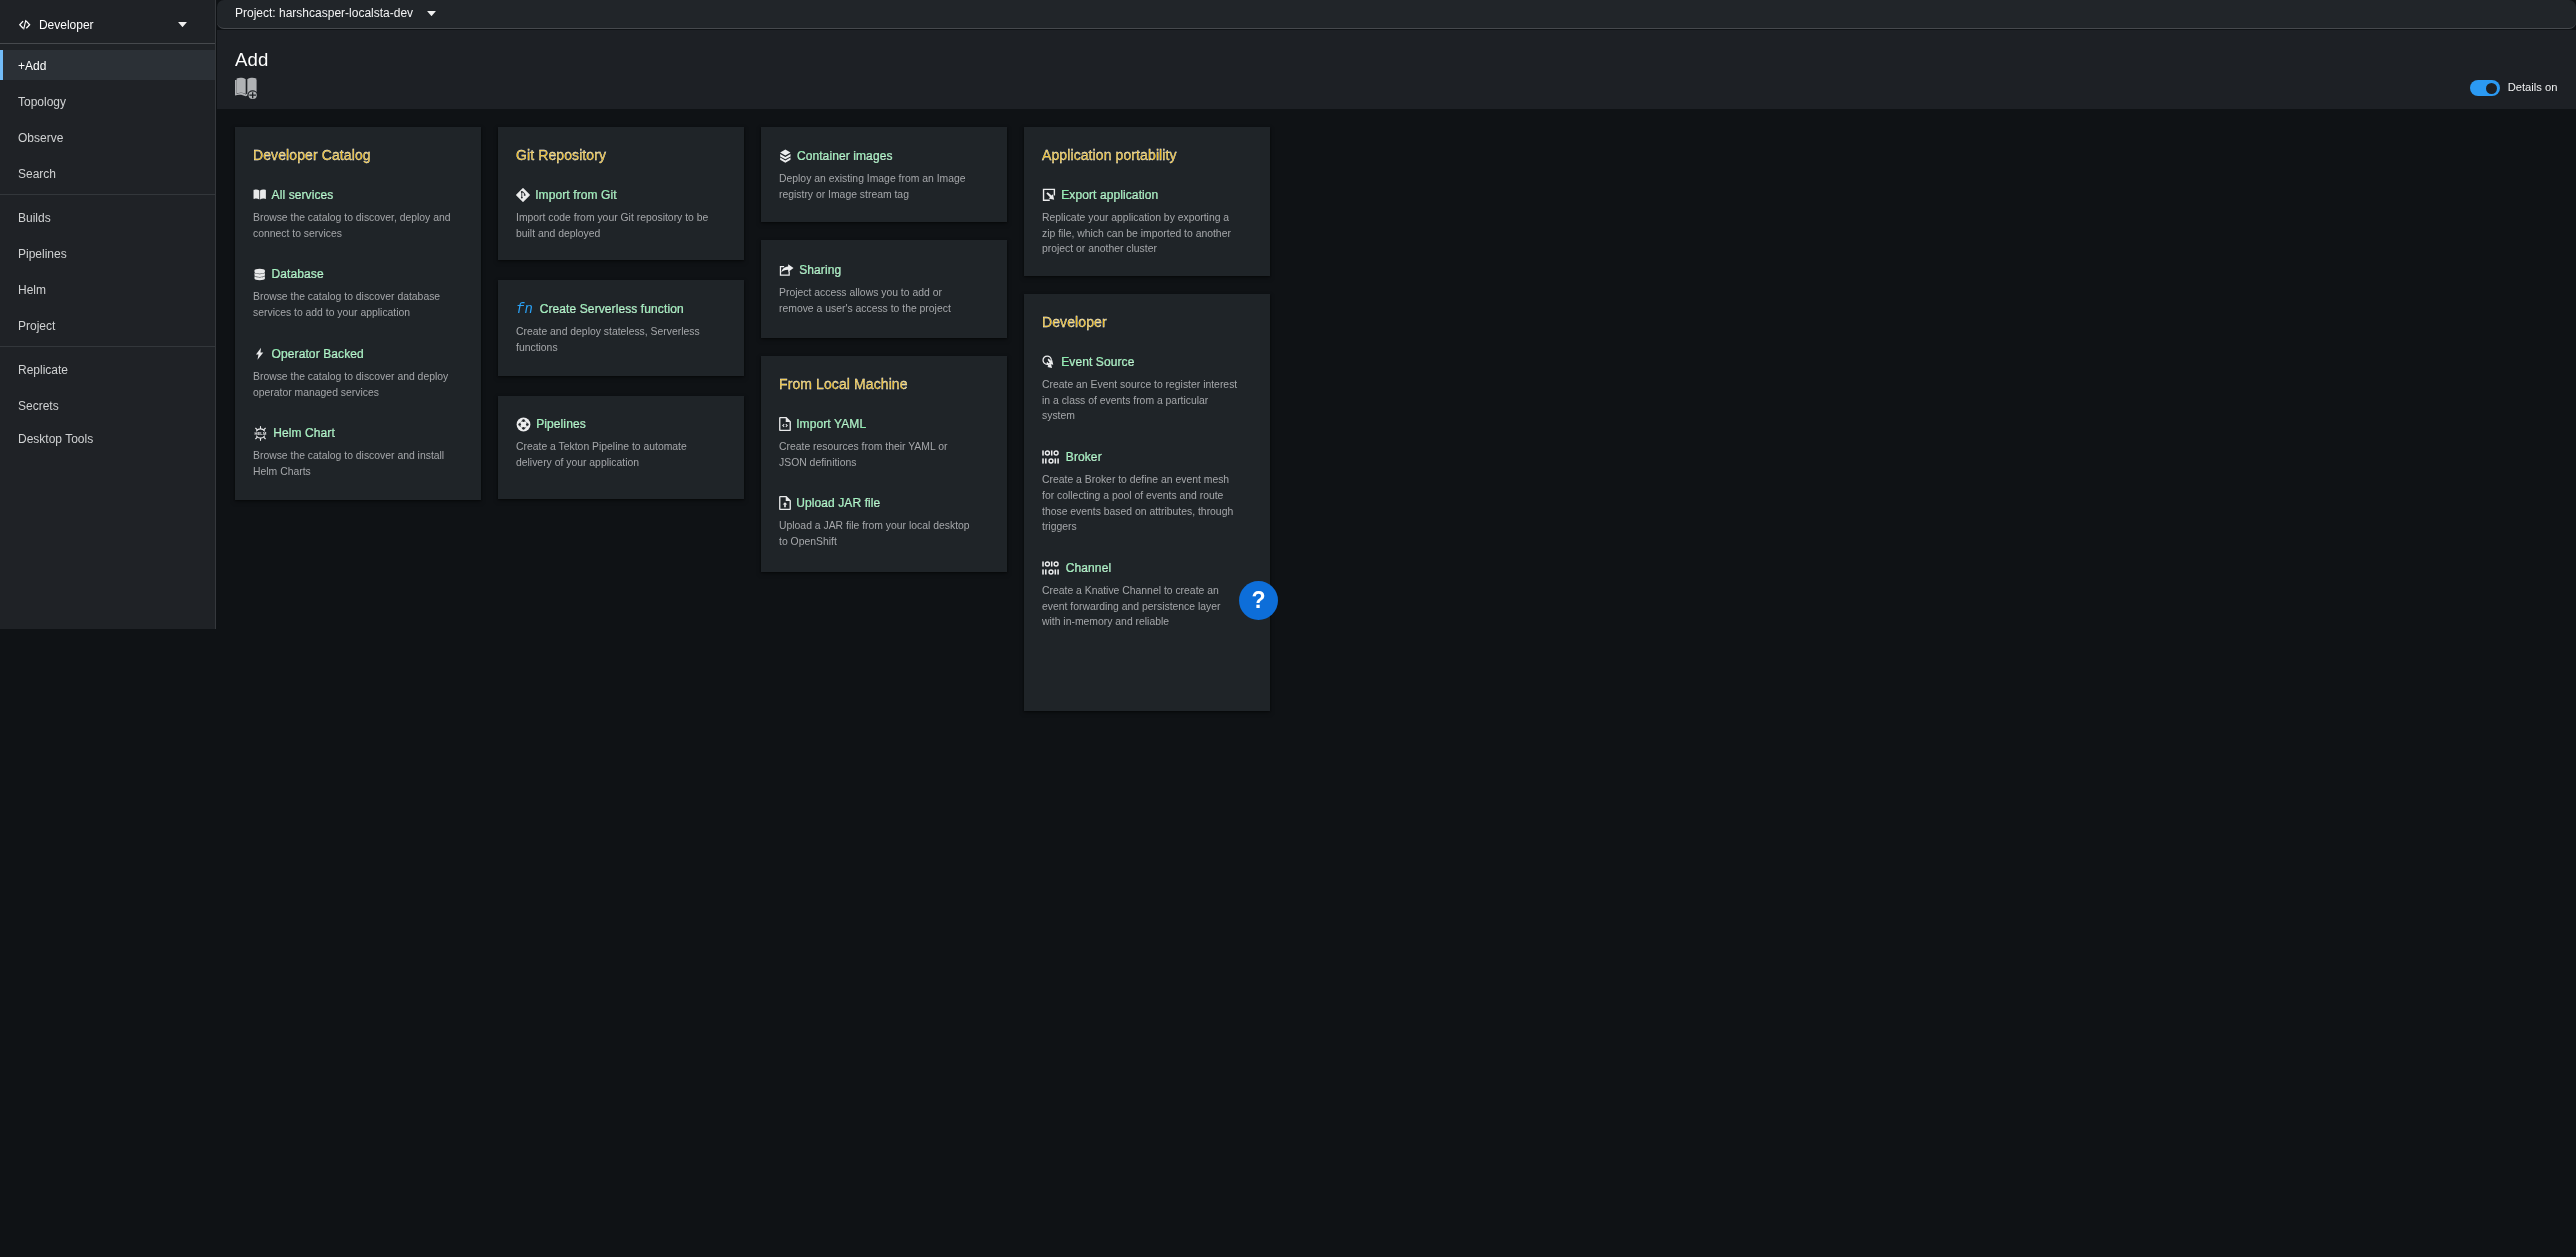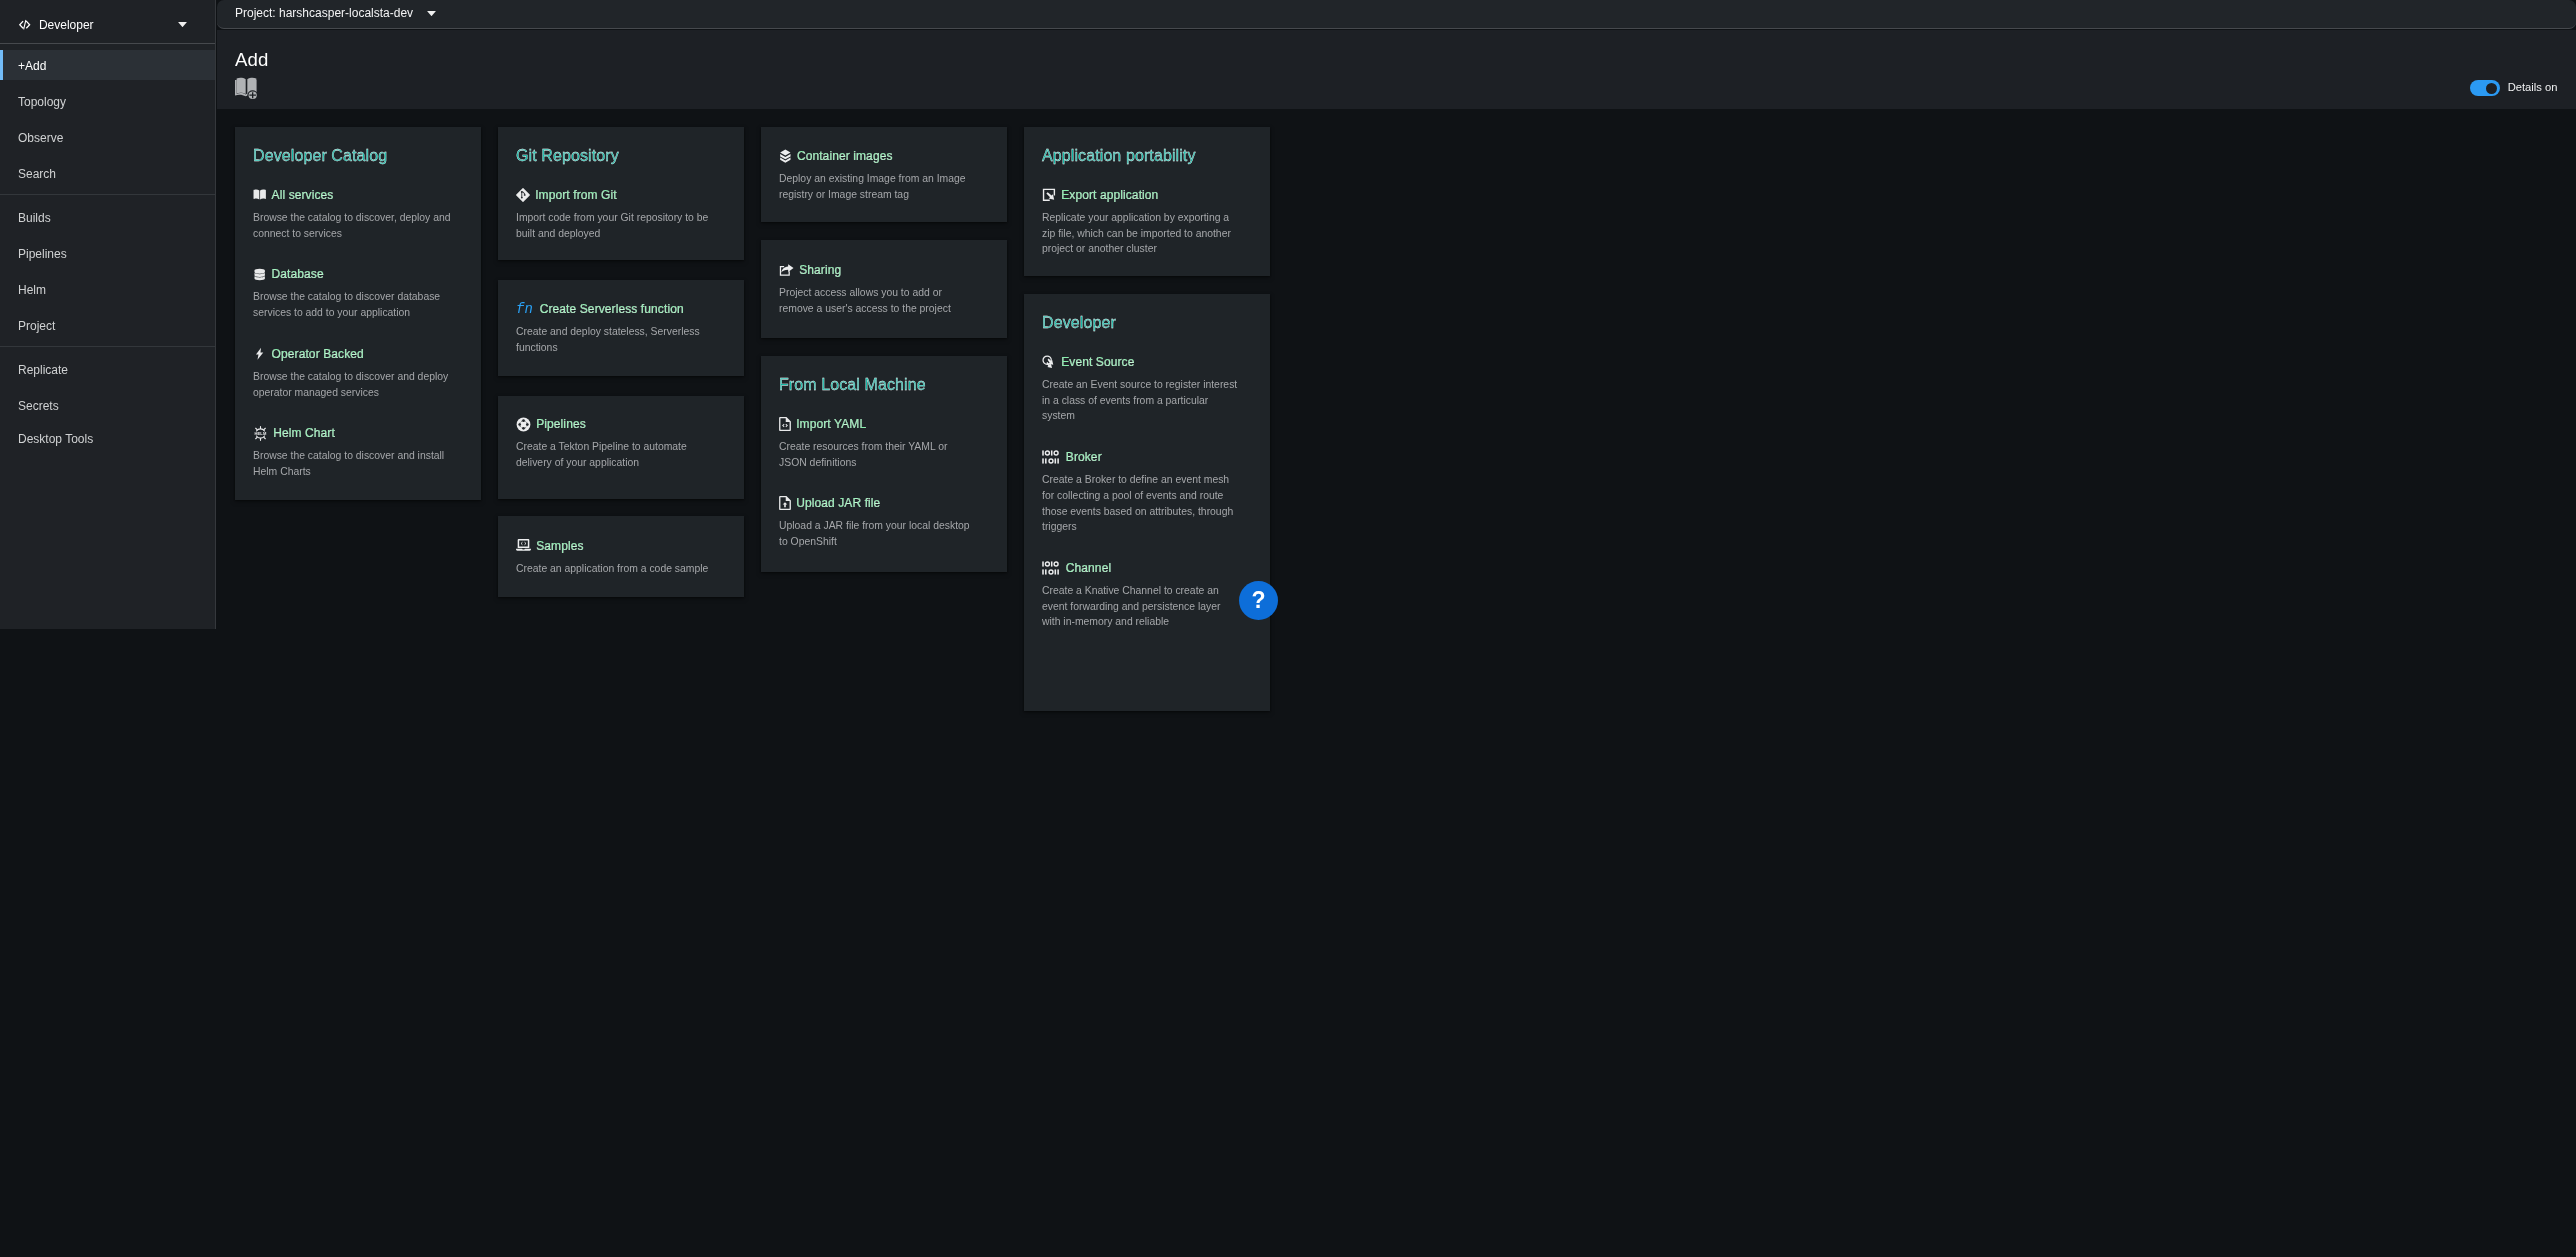--- a/index.html
+++ b/index.html
@@ -29,21 +29,21 @@
   #toggle { position:absolute; right:76px; top:50px; width:30px; height:16.4px; border-radius:8.2px; background:#2b9af3; }
   #toggle .knob { position:absolute; right:2.6px; top:2.6px; width:11.2px; height:11.2px; border-radius:50%; background:#1d2025; }
   #dtxt { position:absolute; right:18.6px; top:51px; color:#f0f1f2; font-size:11.2px; }
   
   #content { position:absolute; left:217px; top:109px; right:0; bottom:0; background:#0f1215;
     padding:18px 18px 0 18px; }
   #cols { display:flex; gap:17px; align-items:flex-start; }
   .col { width:246px; flex:none; }
   .card { background:#1f2428; width:246px; padding:18px; margin-bottom:18px;
     box-shadow:0 0.7px 1.5px rgba(0,0,0,.55), 0 2.2px 4.5px rgba(0,0,0,.35); }
-  .card h2 { font-size:16px; line-height:21px; font-weight:400; -webkit-text-stroke:0.3px #fff; color:#14b8a6; margin-bottom:20px; letter-spacing:0.1px; }
+  .card h2 { font-size:14px; line-height:21px; font-weight:400; -webkit-text-stroke:0.3px #fff; color:#eab308; margin-bottom:20px; letter-spacing:0.1px; }
   .item { margin-bottom:24px; }
   .item:last-child { margin-bottom:0; }
   .it { display:flex; align-items:center; height:18px; }
   .it svg, .it .fn { flex:none; margin-right:5.2px; }
   .it span { color:#86efac; font-size:12px; letter-spacing:0.1px; -webkit-text-stroke:0.2px #fafafa; }
   .item p { margin-top:6px; width:199px; color:#a5a7aa; font-size:10.4px; line-height:15.7px; }
   .vc { display:flex; flex-direction:column; justify-content:center; }
   .vc .item { margin-bottom:0; }
   .it .fn, .fn { color:#2aa2f6 !important; -webkit-text-stroke:0 !important; font-style:italic; font-size:14px; font-family:Liberation Mono, monospace; margin-right:6.7px !important; position:relative; top:-0.7px; }
   
@@ -199,32 +199,20 @@
                   <circle cx="4.9" cy="10" r="1.8"></circle>
                   <circle cx="15.1" cy="10" r="1.8"></circle>
                   <circle cx="10" cy="15.1" r="1.8"></circle>
                 </g>
               </svg>
               <span>Pipelines</span>
             </div>
         <p>Create a Tekton Pipeline to automate delivery of your application</p>
       </div>
     </div>
-    <div class="card vc" style="height:81px">
-      <div class="item">
-        <div class="it">
-              <svg class="ic" width="15" height="12.7" viewBox="0 0 20 17">
-                <path d="M3.4 0h13.2c.7 0 1.2.5 1.2 1.2V12H2.2V1.2C2.2.5 2.7 0 3.4 0zm.8 2v8h11.6V2zM0 13.2h8.2c0 .5.5.9 1 .9h1.6c.5 0 1-.4 1-.9H20v1c0 .9-.8 1.6-1.7 1.6H1.7C.8 15.8 0 15.1 0 14.2z" fill="#ecedee"></path>
-                <path d="M8.6 4.3 6.7 6l1.9 1.7M11.4 4.3 13.3 6l-1.9 1.7" stroke="#ecedee" stroke-width="1.3" fill="none"></path>
-              </svg>
-              <span>Samples</span>
-            </div>
-        <p>Create an application from a code sample</p>
-      </div>
-    </div>
   </div>
 
   <div class="col">
     <div class="card vc" style="height:95px">
       <div class="item">
         <div class="it">
               <svg class="ic" width="12.7" height="14" viewBox="0 0 18 20" fill="#ecedee">
                 <path d="M9 .8 16.4 5 9 9.2 1.6 5z"></path>
                 <path d="M1.6 7.3v3.3L9 14.8l7.4-4.2V7.3L9 11.5z"></path>
                 <path d="M1.6 12.2v3.3L9 19.7l7.4-4.2v-3.3L9 16.4z"></path>

